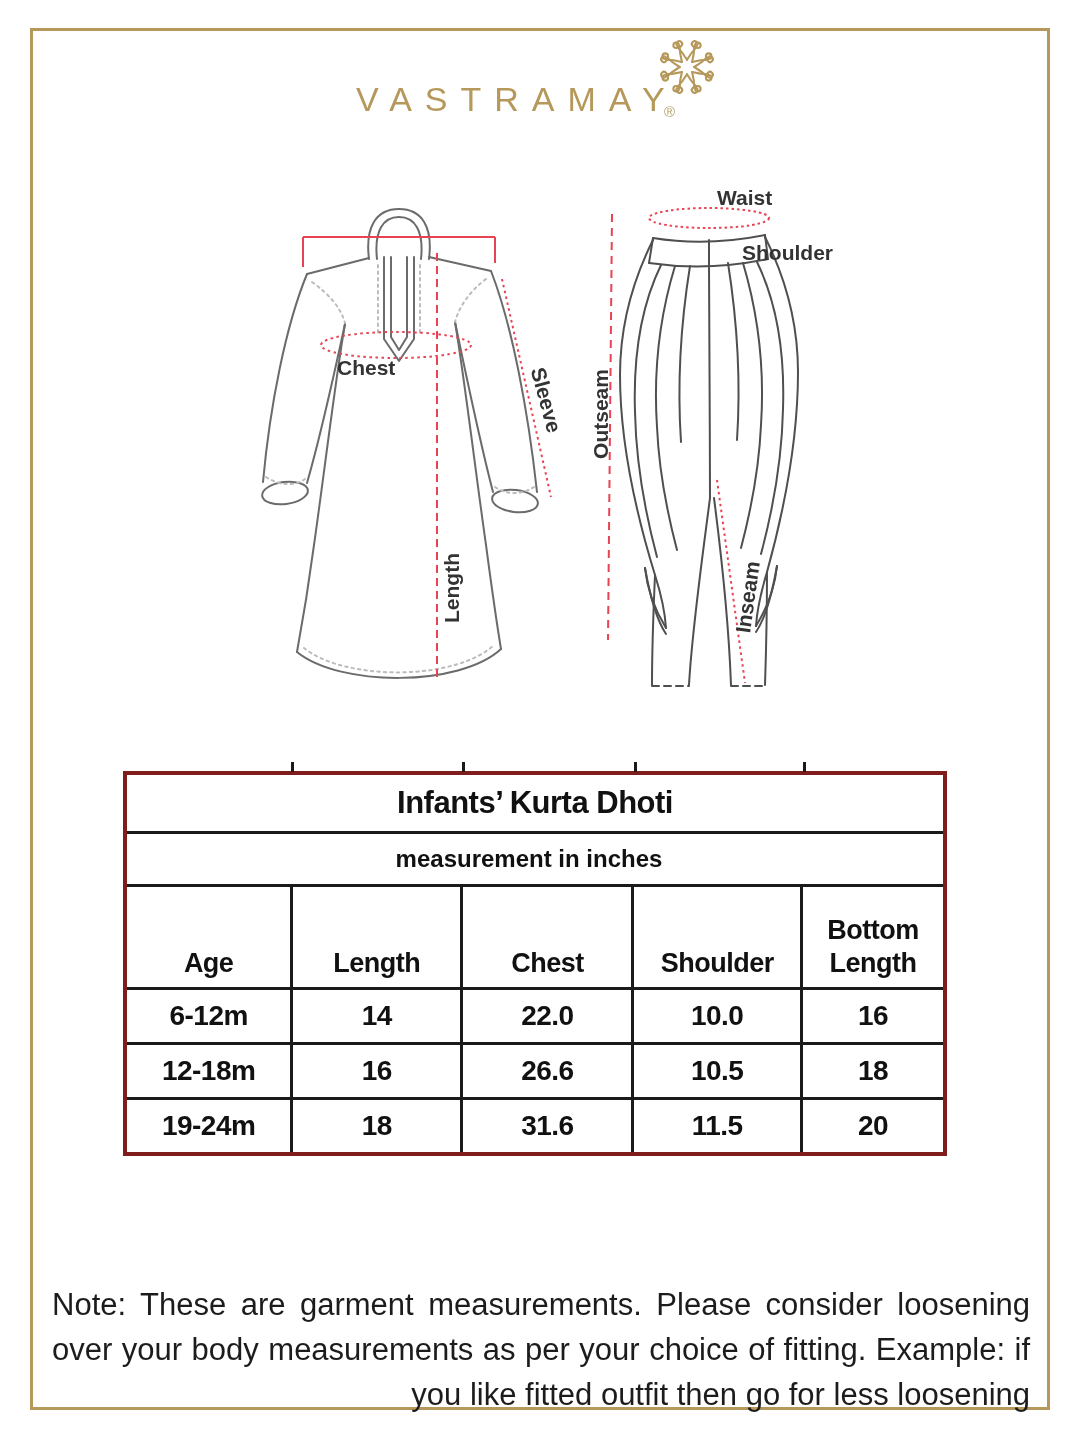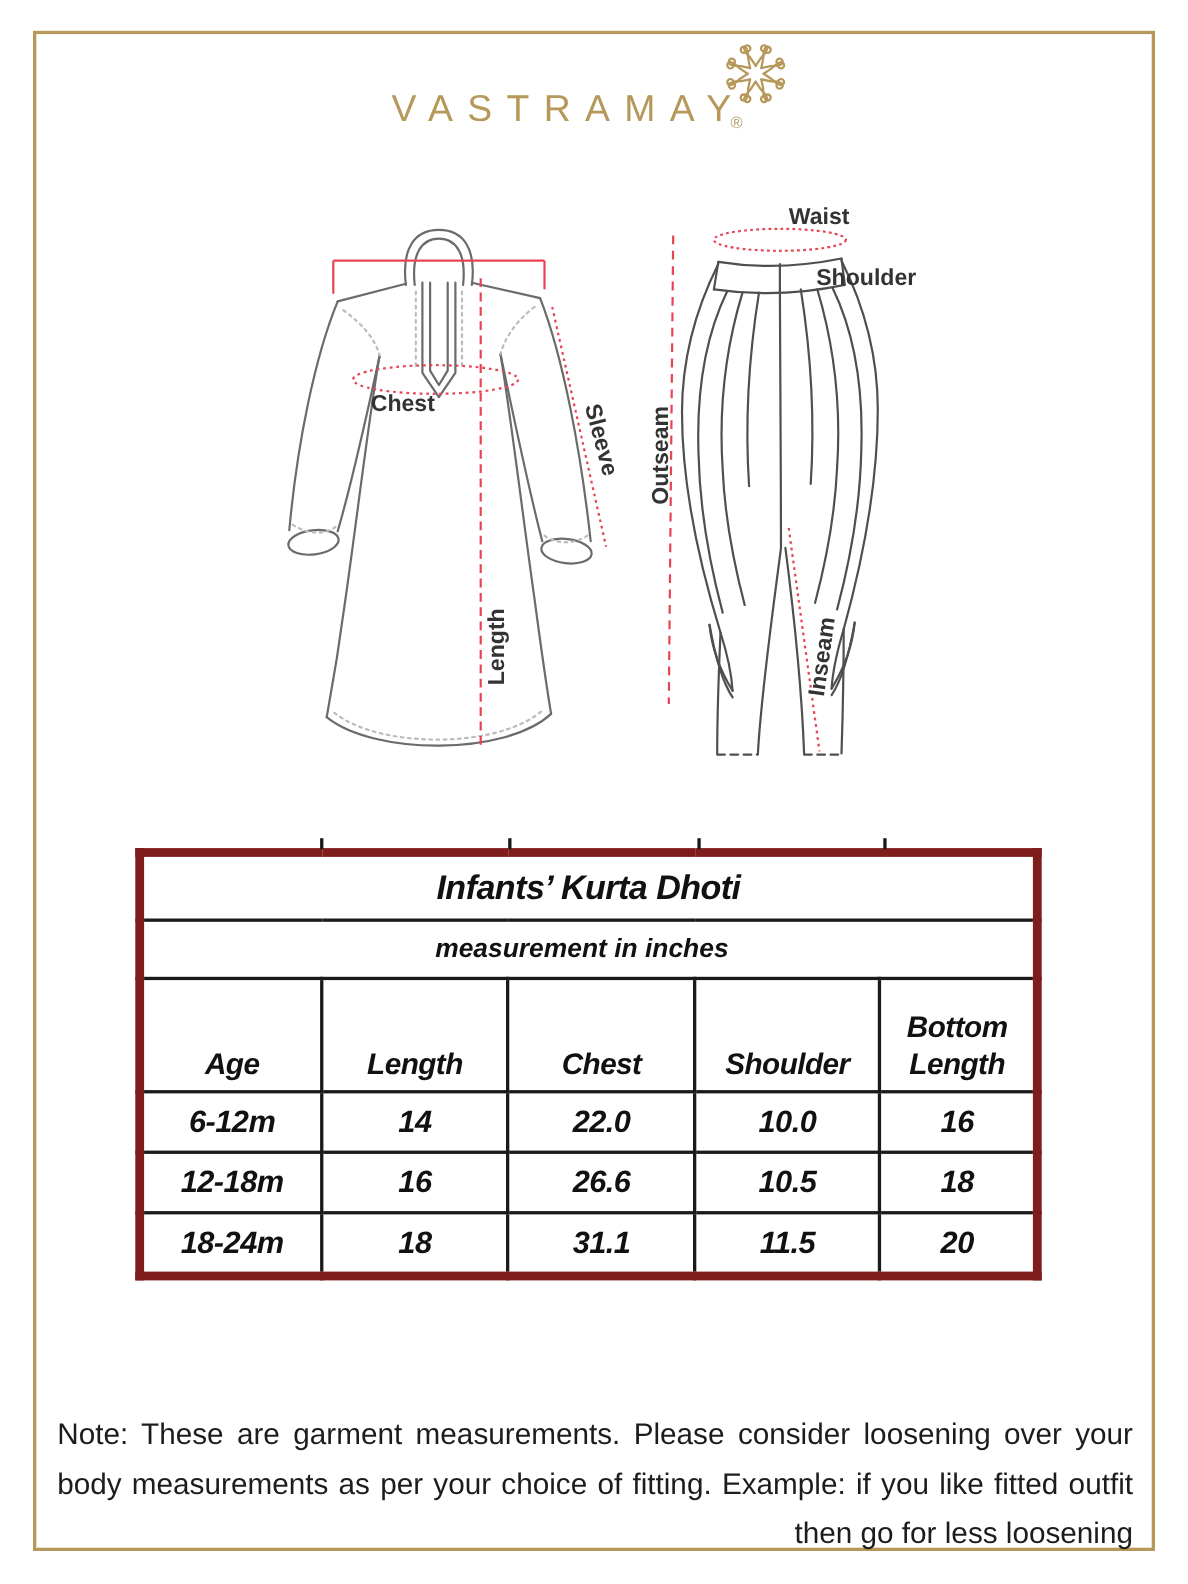--- a/index.html
+++ b/index.html
@@ -17,29 +17,29 @@
   .rot-ccw{transform:rotate(-90deg);transform-origin:center center;}
   .lbl-sleeve{transform:rotate(75deg);transform-origin:center center;}
   .lbl-inseam{transform:rotate(-82deg);transform-origin:center center;}
   .dsvg{position:absolute;}
   
   .table-wrap{position:absolute;left:123px;top:762px;width:824px;}
   .tick{position:absolute;top:0;width:3px;height:10px;background:#1a1a1a;}
   table.size{border-collapse:collapse;width:824px;margin-top:9px;
              color:#111;font-weight:700;}
   table.size td{border:3px solid #1a1a1a;text-align:center;padding:0;}
-  table.size{border:8px solid #7f1d1d;font-style:italic;}
+  table.size{border:4px solid #7f1d1d;}
   td.title-cell{font-size:31px;height:56px;letter-spacing:-0.5px;}
   td.unit-cell{font-size:24px;height:50px;text-align:center;padding-right:12px !important;}
   td.head-cell{font-size:27px;height:94px;vertical-align:bottom;padding:0 6px 6px 6px !important;
                line-height:1.25;letter-spacing:-0.5px;}
   td.data-cell{font-size:28px;height:52px;letter-spacing:-0.5px;}
   col.c1{width:168px}col.c2{width:171px}col.c3{width:172px}col.c4{width:169px}col.c5{width:144px}
   
-  .note{position:absolute;left:52px;top:1282px;width:978px;font-size:27px;line-height:45px;
+  .note{position:absolute;left:52px;top:1282px;width:978px;font-size:31px;line-height:45px;
         color:#1c1c1c;text-align:justify;text-align-last:right;}
 </style>
 </head>
 <body>
 
 <div id="page">
   <div class="frame"></div>
 
   <div class="brand-text">VASTRAMAY</div>
   <svg class="brand-icon" viewBox="-30 -30 60 60">
@@ -185,23 +185,23 @@
         <td class="data-cell">16</td>
       </tr>
       <tr>
         <td class="data-cell">12-18m</td>
         <td class="data-cell">16</td>
         <td class="data-cell">26.6</td>
         <td class="data-cell">10.5</td>
         <td class="data-cell">18</td>
       </tr>
       <tr>
-        <td class="data-cell">18-24m</td>
+        <td class="data-cell">19-24m</td>
         <td class="data-cell">18</td>
-        <td class="data-cell">31.1</td>
+        <td class="data-cell">31.6</td>
         <td class="data-cell">11.5</td>
         <td class="data-cell">20</td>
       </tr>
     </tbody>
       </table>
   </div>
 
   <div class="note">Note: These are garment measurements. Please consider loosening over your body measurements as per your choice of fitting. Example: if you like fitted outfit then go for less loosening</div>
 </div>
 

